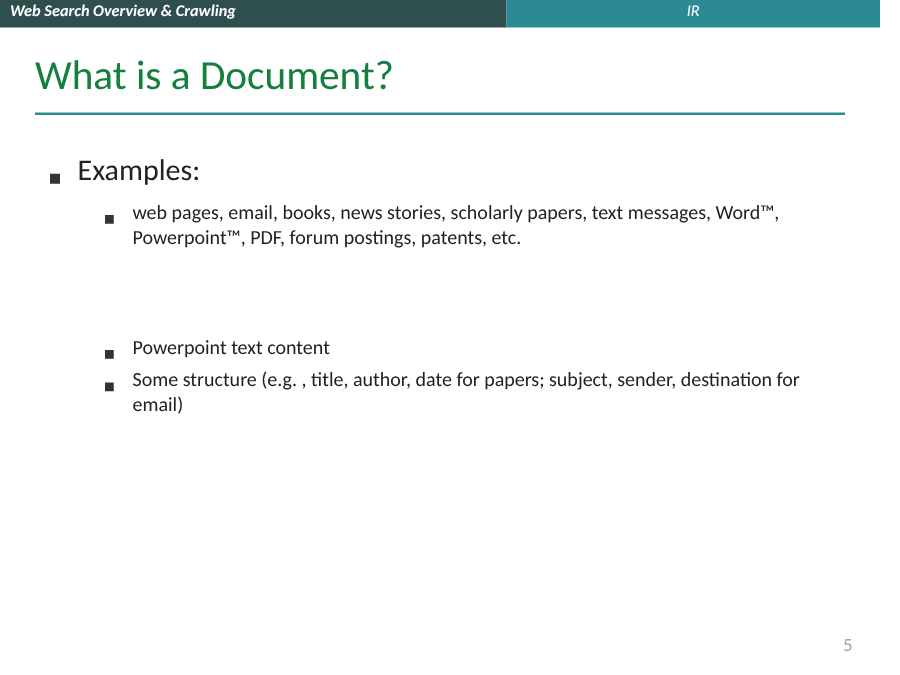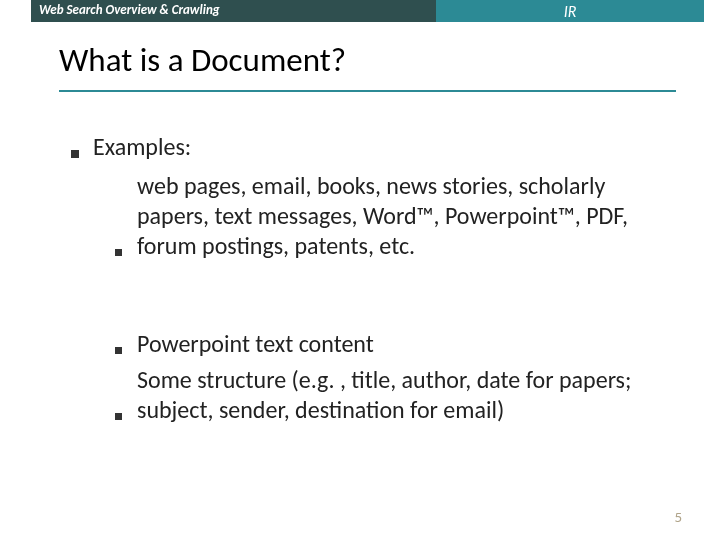--- a/index.html
+++ b/index.html
@@ -1,26 +1,26 @@
 <!DOCTYPE html>
 <html><head>
 <meta charset="utf-8">
 <style>
   * { margin: 0; padding: 0; box-sizing: border-box; }
   html, body { width: 720px; height: 540px; font-family: Calibri, Arial, sans-serif; background: #fff; overflow: hidden; }
-  .slide { width: 704px; height: 540px; position: relative; padding-left: 31px; }
+  .slide { width: 704px; height: 540px; position: relative; }
   .topbar { display: flex; height: 22px; }
   .topbar-left { background: #2f4f4f; color: #fff; font-style: italic; font-weight: bold; font-size: 13px; padding: 2px 8px; width: 405px; }
-  .topbar-right { background: #2c8a95; color: #fff; font-style: italic; font-size: 16px; padding: 2px 0; text-align: center; flex: 1; }
-  .title { font-size: 33px; color: #000000; padding: 18px 0 6px 28px; }
+  .topbar-right { background: #2c8a95; color: #fff; font-style: italic; font-size: 13px; padding: 2px 0; text-align: center; flex: 1; }
+  .title { font-size: 33px; color: #15803d; padding: 18px 0 6px 28px; }
   .rule { height: 2px; background: #2c8a95; margin: 4px 28px 0 28px; }
   .content { padding: 26px 40px 0 40px; color: #222; }
-  .l1 { font-size: 24px; margin: 14px 0 10px 0; display: flex; }
+  .l1 { font-size: 24px; margin: 4px 0 10px 0; display: flex; }
   .l1 .bullet { width: 22px; flex: none; }
-  .l2 { font-size: 24px; margin: 6px 0 6px 44px; display: flex; line-height: 1.25; align-items: flex-end; }
+  .l2 { font-size: 16px; margin: 6px 0 6px 44px; display: flex; line-height: 1.25; }
   .l2 .bullet { width: 22px; flex: none; }
   .gap { height: 56px; }
   .pagenum { position: absolute; right: 22px; bottom: 14px; font-size: 15px; color: #b0a48a; }
   .sq { display: inline-block; width: 8px; height: 8px; background: #333; vertical-align: middle; margin-top: 9px; }
   .sq.small { width: 7px; height: 7px; margin-top: 8px; }
 </style>
 </head>
 <body>
 
 <div class="slide">

